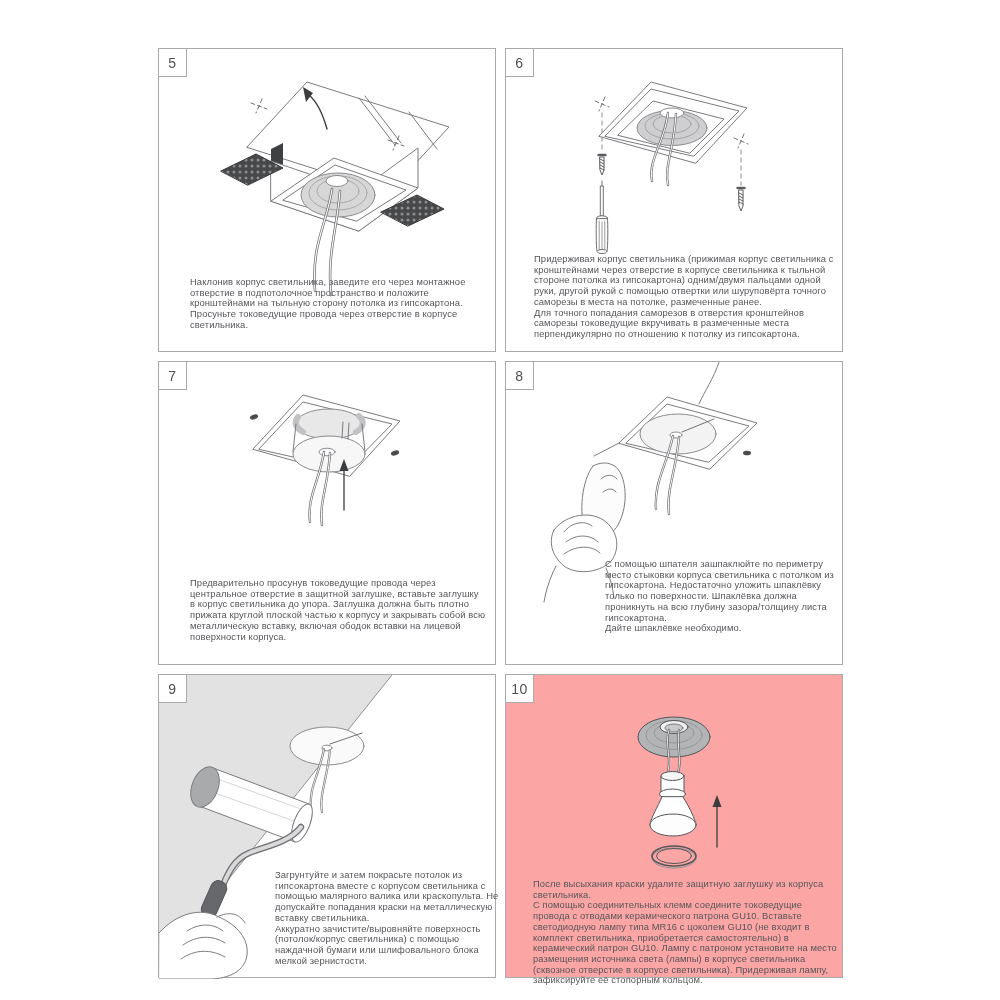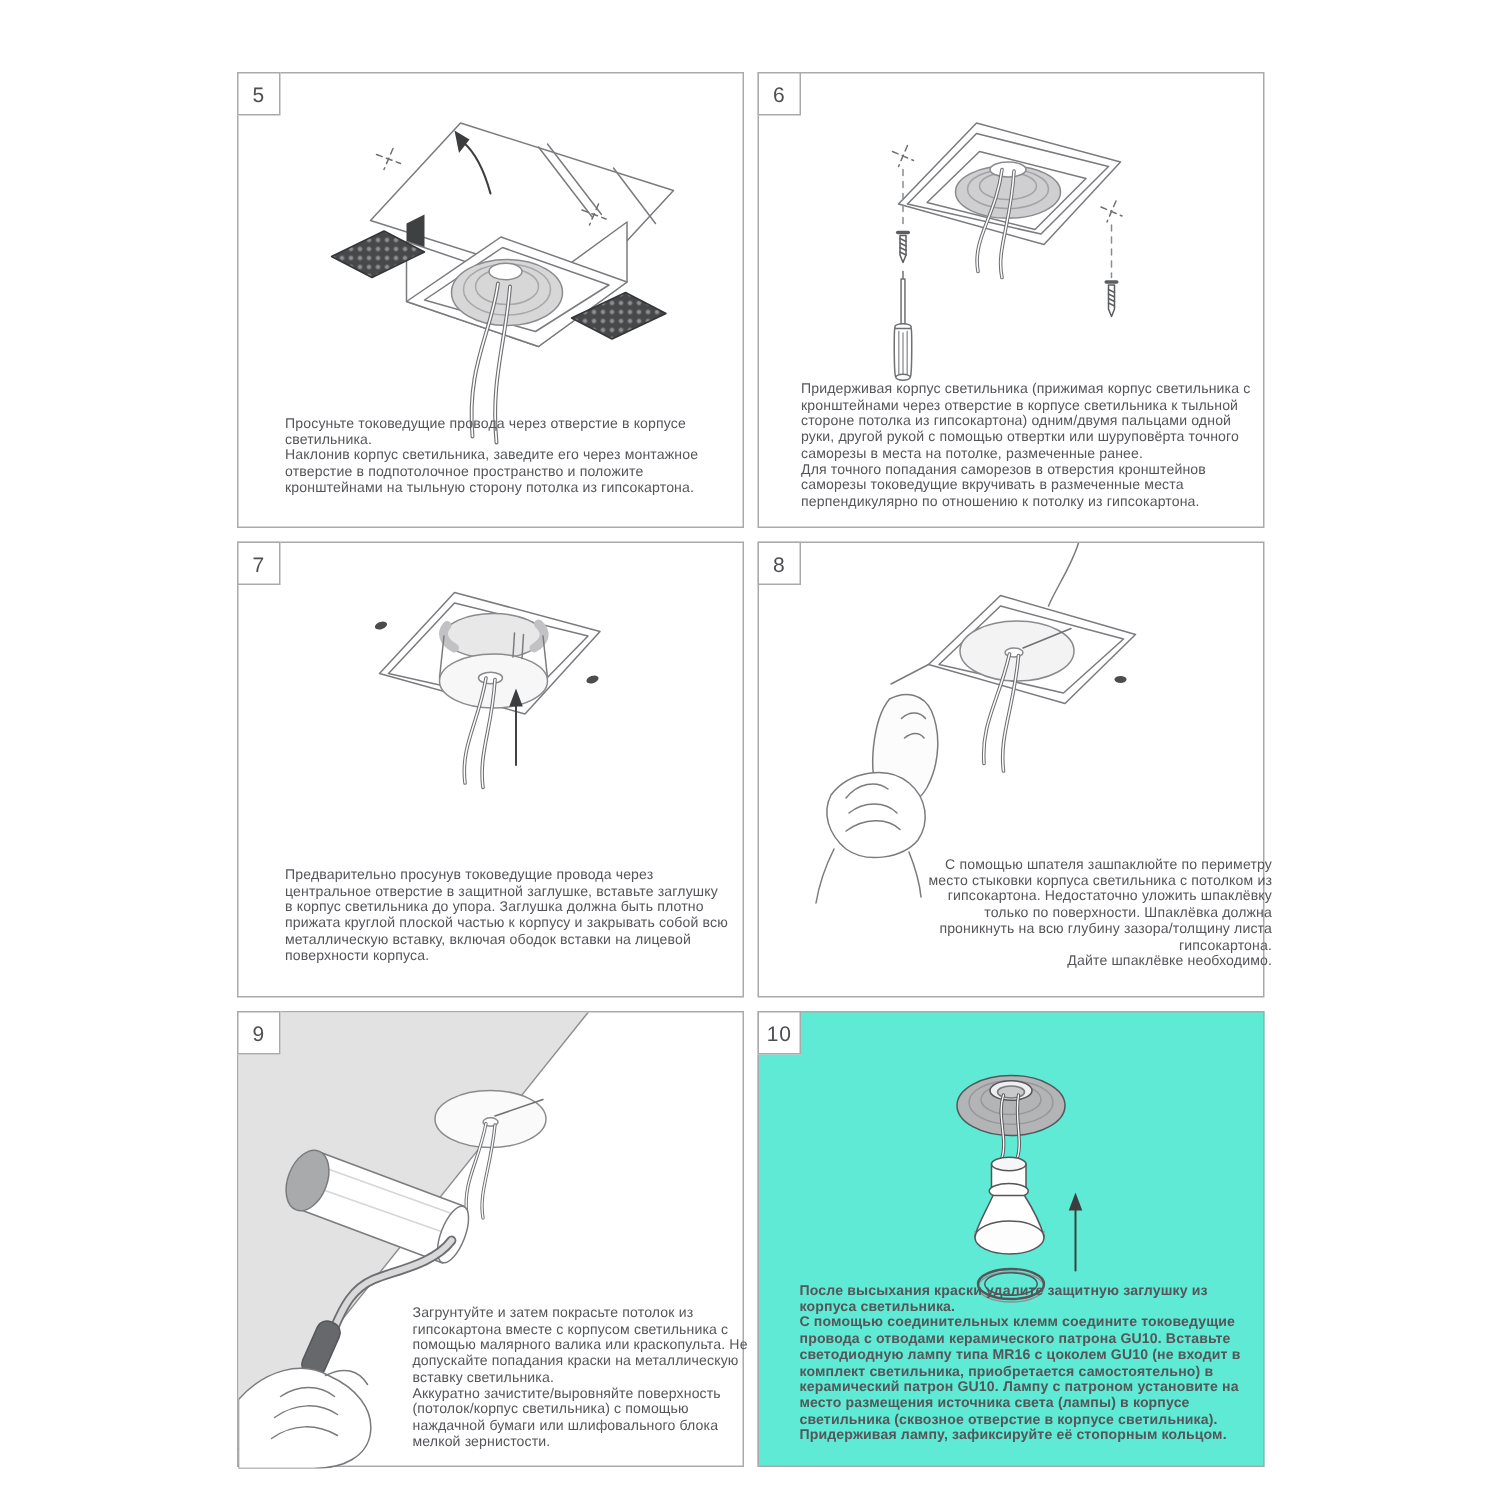--- a/index.html
+++ b/index.html
@@ -1,19 +1,19 @@
 <!DOCTYPE html>
 <html><head>
 <meta charset="utf-8">
 <style>
   html,body{margin:0;padding:0;background:#fff;}
   #page{position:relative;width:1000px;height:1000px;background:#fff;overflow:hidden;
         font-family:"Liberation Sans",sans-serif;}
   .panel{position:absolute;width:338px;height:304px;border:1px solid #a9aaac;background:#fff;box-sizing:border-box;}
-  .panel.gray{background:#5eead4;}
+  .panel.gray{background:#fca5a5;}
   .badge{position:absolute;top:-1px;left:-1px;width:27px;height:27px;border:1px solid #a9aaac;
          background:#fff;display:flex;align-items:center;justify-content:center;
          font-size:14px;color:#4e4f52;letter-spacing:.5px;z-index:3;}
   .illus{position:absolute;left:0;top:0;width:338px;height:304px;z-index:1;}
   .txt{position:absolute;z-index:2;font-size:9.4px;line-height:10.7px;color:#55565a;letter-spacing:.1px;}
   .txt div{margin:0;}
 </style>
 </head>
 <body>
 
@@ -68,22 +68,22 @@
           <line x1="92" y1="54" x2="108" y2="60" stroke-dasharray="4,3"></line>
           <line x1="103" y1="50" x2="97" y2="64" stroke-dasharray="4,3"></line>
         </g>
         <g stroke="#6f7073">
           <line x1="229" y1="91" x2="245" y2="97" stroke-dasharray="4,3"></line>
           <line x1="240" y1="87" x2="234" y2="101" stroke-dasharray="4,3"></line>
         </g>
       </g>
     </svg>
     <div class="txt" style="left:31px;top:228px;width:292px;">
+      <div>Наклонив корпус светильника, заведите его через монтажное отверстие в подпотолочное пространство и положите кронштейнами на тыльную сторону потолка из гипсокартона.</div>
       <div>Просуньте токоведущие провода через отверстие в корпусе светильника.</div>
-      <div>Наклонив корпус светильника, заведите его через монтажное отверстие в подпотолочное пространство и положите кронштейнами на тыльную сторону потолка из гипсокартона.</div>
     </div>
   </div>
 
   <div class="panel" style="left:505px;top:48px;">
     <div class="badge">6</div>
     <svg class="illus" viewBox="0 0 338 304">
       <g fill="none" stroke="#7a7b7e" stroke-width="1" stroke-linecap="round" stroke-linejoin="round">
         <g>
           <polygon points="93,87 145,33 241,59 190,114" fill="#fff"></polygon>
           <polygon points="99,87 145,40 233,62 188,107"></polygon>
@@ -222,21 +222,21 @@
         <g>
           <path d="M48,168 C60,152 86,148 100,160 C112,170 114,186 106,198 C96,210 72,214 58,204 C46,194 42,180 48,168 Z" fill="#fff"></path>
           <path d="M58,170 C66,160 78,158 86,164"></path>
           <path d="M60,180 C70,172 84,172 92,180"></path>
           <path d="M58,192 C70,183 86,183 94,191"></path>
           <path d="M50,204 C44,216 40,228 38,240"></path>
           <path d="M100,206 C104,216 107,226 108,236"></path>
         </g>
       </g>
     </svg>
-    <div class="txt" style="left:99px;top:209px;width:243px;text-align:right;">
+    <div class="txt" style="left:99px;top:197px;width:243px;">
       <div>С помощью шпателя зашпаклюйте по периметру место стыковки корпуса светильника с потолком из гипсокартона. Недостаточно уложить шпаклёвку только по поверхности. Шпаклёвка должна проникнуть на всю глубину зазора/толщину листа гипсокартона.</div>
       <div>Дайте шпаклёвке необходимо.</div>
     </div>
   </div>
 
   <div class="panel" style="left:158px;top:674px;">
     <div class="badge">9</div>
     <svg class="illus" viewBox="0 0 338 304">
       <g fill="none" stroke="#7a7b7e" stroke-width="1" stroke-linecap="round" stroke-linejoin="round">
         <g>
@@ -314,19 +314,19 @@
           <ellipse cx="168" cy="183" rx="22" ry="10" stroke="#8f9093"></ellipse>
           <ellipse cx="168" cy="181" rx="22" ry="10" stroke="#55565a" stroke-width="1.6"></ellipse>
           <ellipse cx="168" cy="181" rx="17.5" ry="7.5" stroke="#55565a"></ellipse>
         </g>
         <g>
           <line x1="211" y1="172" x2="211" y2="131" stroke="#3c3d3f" stroke-width="1.3"></line>
           <polygon points="211,120 206.5,132 215.5,132" fill="#3c3d3f" stroke="none"></polygon>
         </g>
       </g>
     </svg>
-    <div class="txt" style="left:27px;top:180px;width:308px;font-weight:bold;">
+    <div class="txt" style="left:27px;top:204px;width:308px;">
       <div>После высыхания краски удалите защитную заглушку из корпуса светильника.</div>
       <div>С помощью соединительных клемм соедините токоведущие провода с отводами керамического патрона GU10. Вставьте светодиодную лампу типа MR16 с цоколем GU10 (не входит в комплект светильника, приобретается самостоятельно) в керамический патрон GU10. Лампу с патроном установите на место размещения источника света (лампы) в корпусе светильника (сквозное отверстие в корпусе светильника). Придерживая лампу, зафиксируйте её стопорным кольцом.</div>
     </div>
   </div>
 
 </div>
 
 </body></html>

